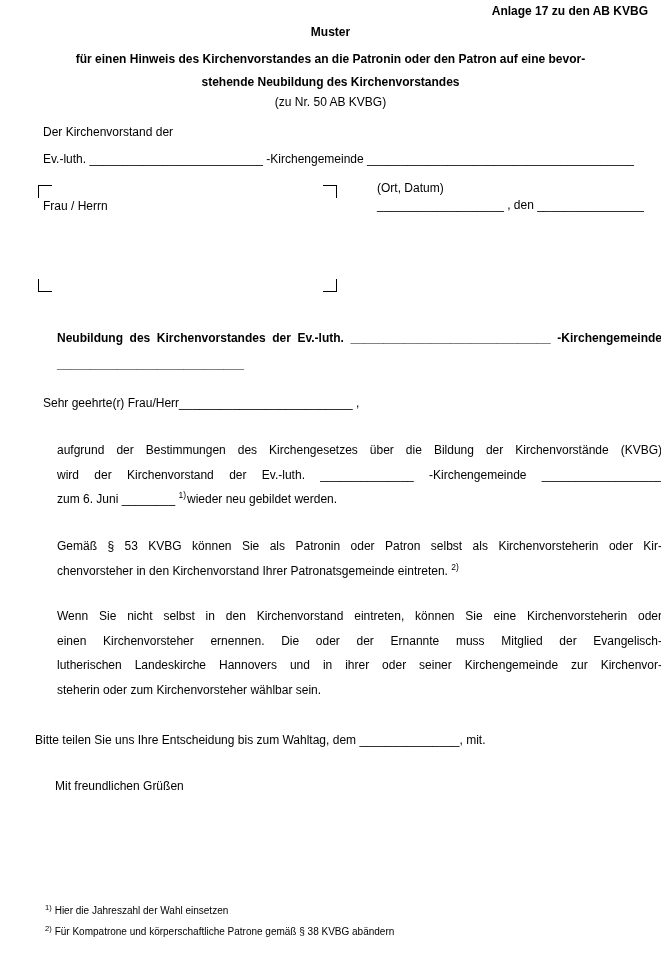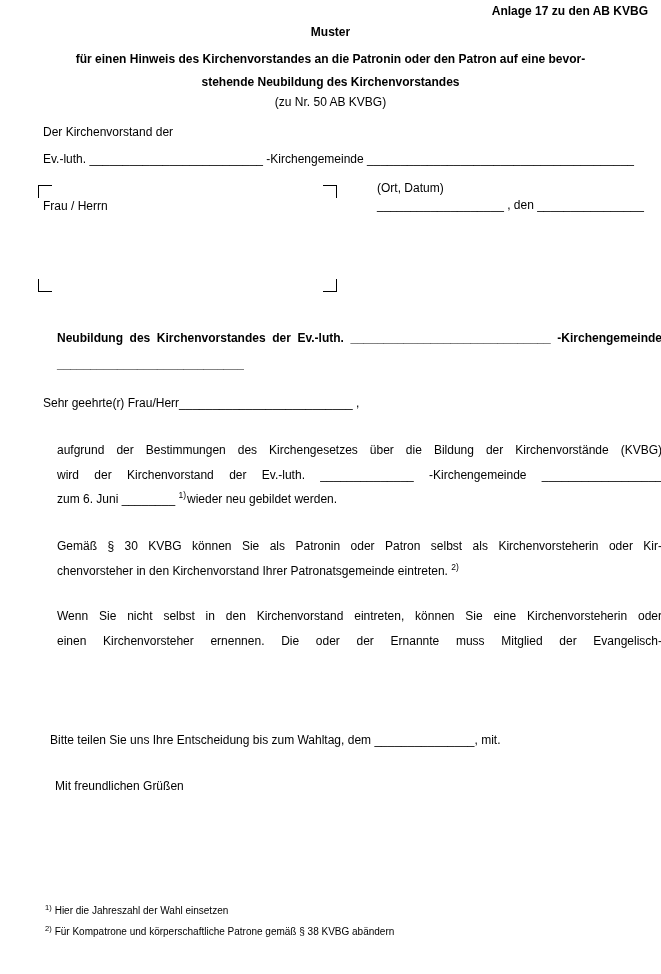--- a/index.html
+++ b/index.html
@@ -19,21 +19,21 @@
   .corner-bl{left:0;bottom:0;border-left:1.5px solid #000;border-bottom:1.5px solid #000;}
   .corner-br{right:0;bottom:0;border-right:1.5px solid #000;border-bottom:1.5px solid #000;}
   .recipient{position:absolute;left:5px;top:14px;}
   .dateblock{position:absolute;top:180px;left:377px;line-height:17px;white-space:nowrap;}
   .subject{position:absolute;top:325px;left:43px;width:605px;font-weight:700;line-height:26px;margin-left:14px;}
   .salutation{position:absolute;top:396px;left:43px;}
   .para{position:absolute;left:57px;width:605px;line-height:24.5px;}
   .p1{top:438px;}
   .p2{top:534px;}
   .p3{top:604px;}
-  .p4{position:absolute;top:733px;left:50px;}
+  .p4{position:absolute;top:733px;left:35px;}
   .closing{position:absolute;top:779px;left:43px;margin-left:12px;}
   .jline{text-align:justify;text-align-last:justify;}
   .supref{font-size:8.5px;position:relative;top:-5px;margin-right:1px;}
   .footnotes{position:absolute;top:901px;left:45px;font-size:10px;line-height:20px;}
   .fn-marker{font-size:7.5px;position:relative;top:-4px;margin-right:3px;}
 </style>
 </head>
 <body>
 
 <div class="page">
@@ -74,27 +74,29 @@
 
   <div class="salutation">Sehr geehrte(r) Frau/Herr__________________________ ,</div>
 
   <div class="para p1">
     <div class="jline">aufgrund der Bestimmungen des Kirchengesetzes über die Bildung der Kirchenvorstände (KVBG)</div>
     <div class="jline">wird der Kirchenvorstand der Ev.-luth. ______________ -Kirchengemeinde __________________</div>
     <div><span>zum 6. Juni ________ </span><span class="supref">1)</span><span>wieder neu gebildet werden.</span></div>
   </div>
 
   <div class="para p2">
-    <div class="jline">Gemäß § 30 KVBG können Sie als Patronin oder Patron selbst als Kirchenvorsteherin oder Kir-</div>
+    <div class="jline">Gemäß § 53 KVBG können Sie als Patronin oder Patron selbst als Kirchenvorsteherin oder Kir-</div>
     <div><span>chenvorsteher in den Kirchenvorstand Ihrer Patronatsgemeinde eintreten. </span><span class="supref">2)</span></div>
   </div>
 
   <div class="para p3">
     <div class="jline">Wenn Sie nicht selbst in den Kirchenvorstand eintreten, können Sie eine Kirchenvorsteherin oder</div>
     <div class="jline">einen Kirchenvorsteher ernennen. Die oder der Ernannte muss Mitglied der Evangelisch-</div>
+    <div class="jline">lutherischen Landeskirche Hannovers und in ihrer oder seiner Kirchengemeinde zur Kirchenvor-</div>
+    <div>steherin oder zum Kirchenvorsteher wählbar sein.</div>
   </div>
 
   <div class="p4">Bitte teilen Sie uns Ihre Entscheidung bis zum Wahltag, dem _______________, mit.</div>
 
   <div class="closing">Mit freundlichen Grüßen</div>
 
   <div class="footnotes">
     <div><span class="fn-marker">1)</span><span>Hier die Jahreszahl der Wahl einsetzen</span></div>
     <div><span class="fn-marker">2)</span><span>Für Kompatrone und körperschaftliche Patrone gemäß § 38 KVBG abändern</span></div>
   </div>

